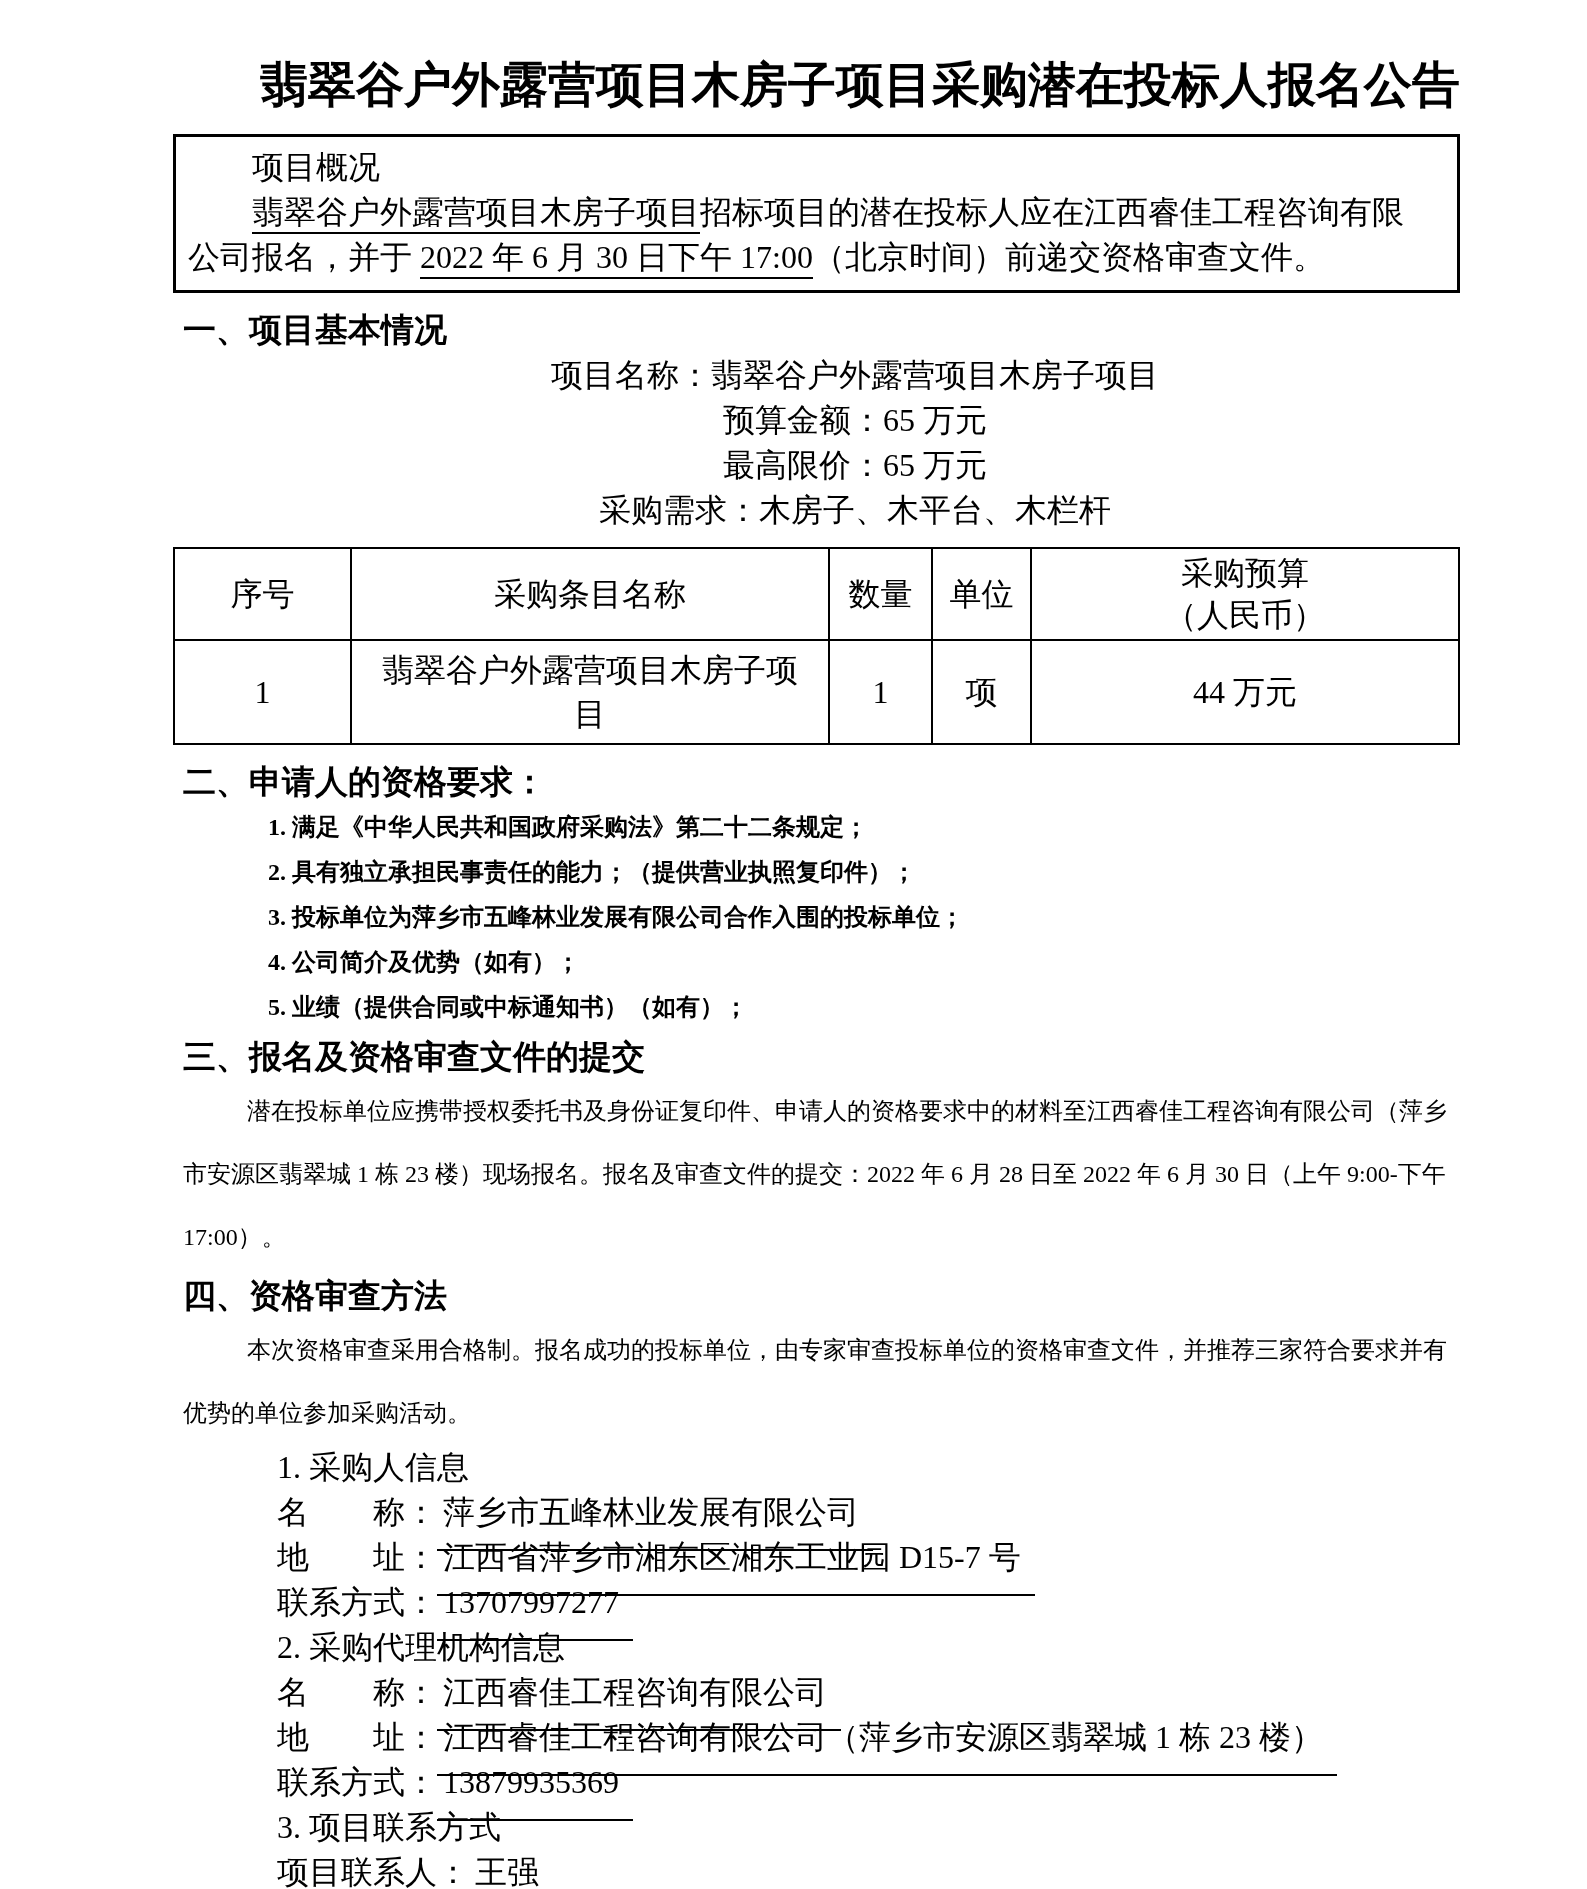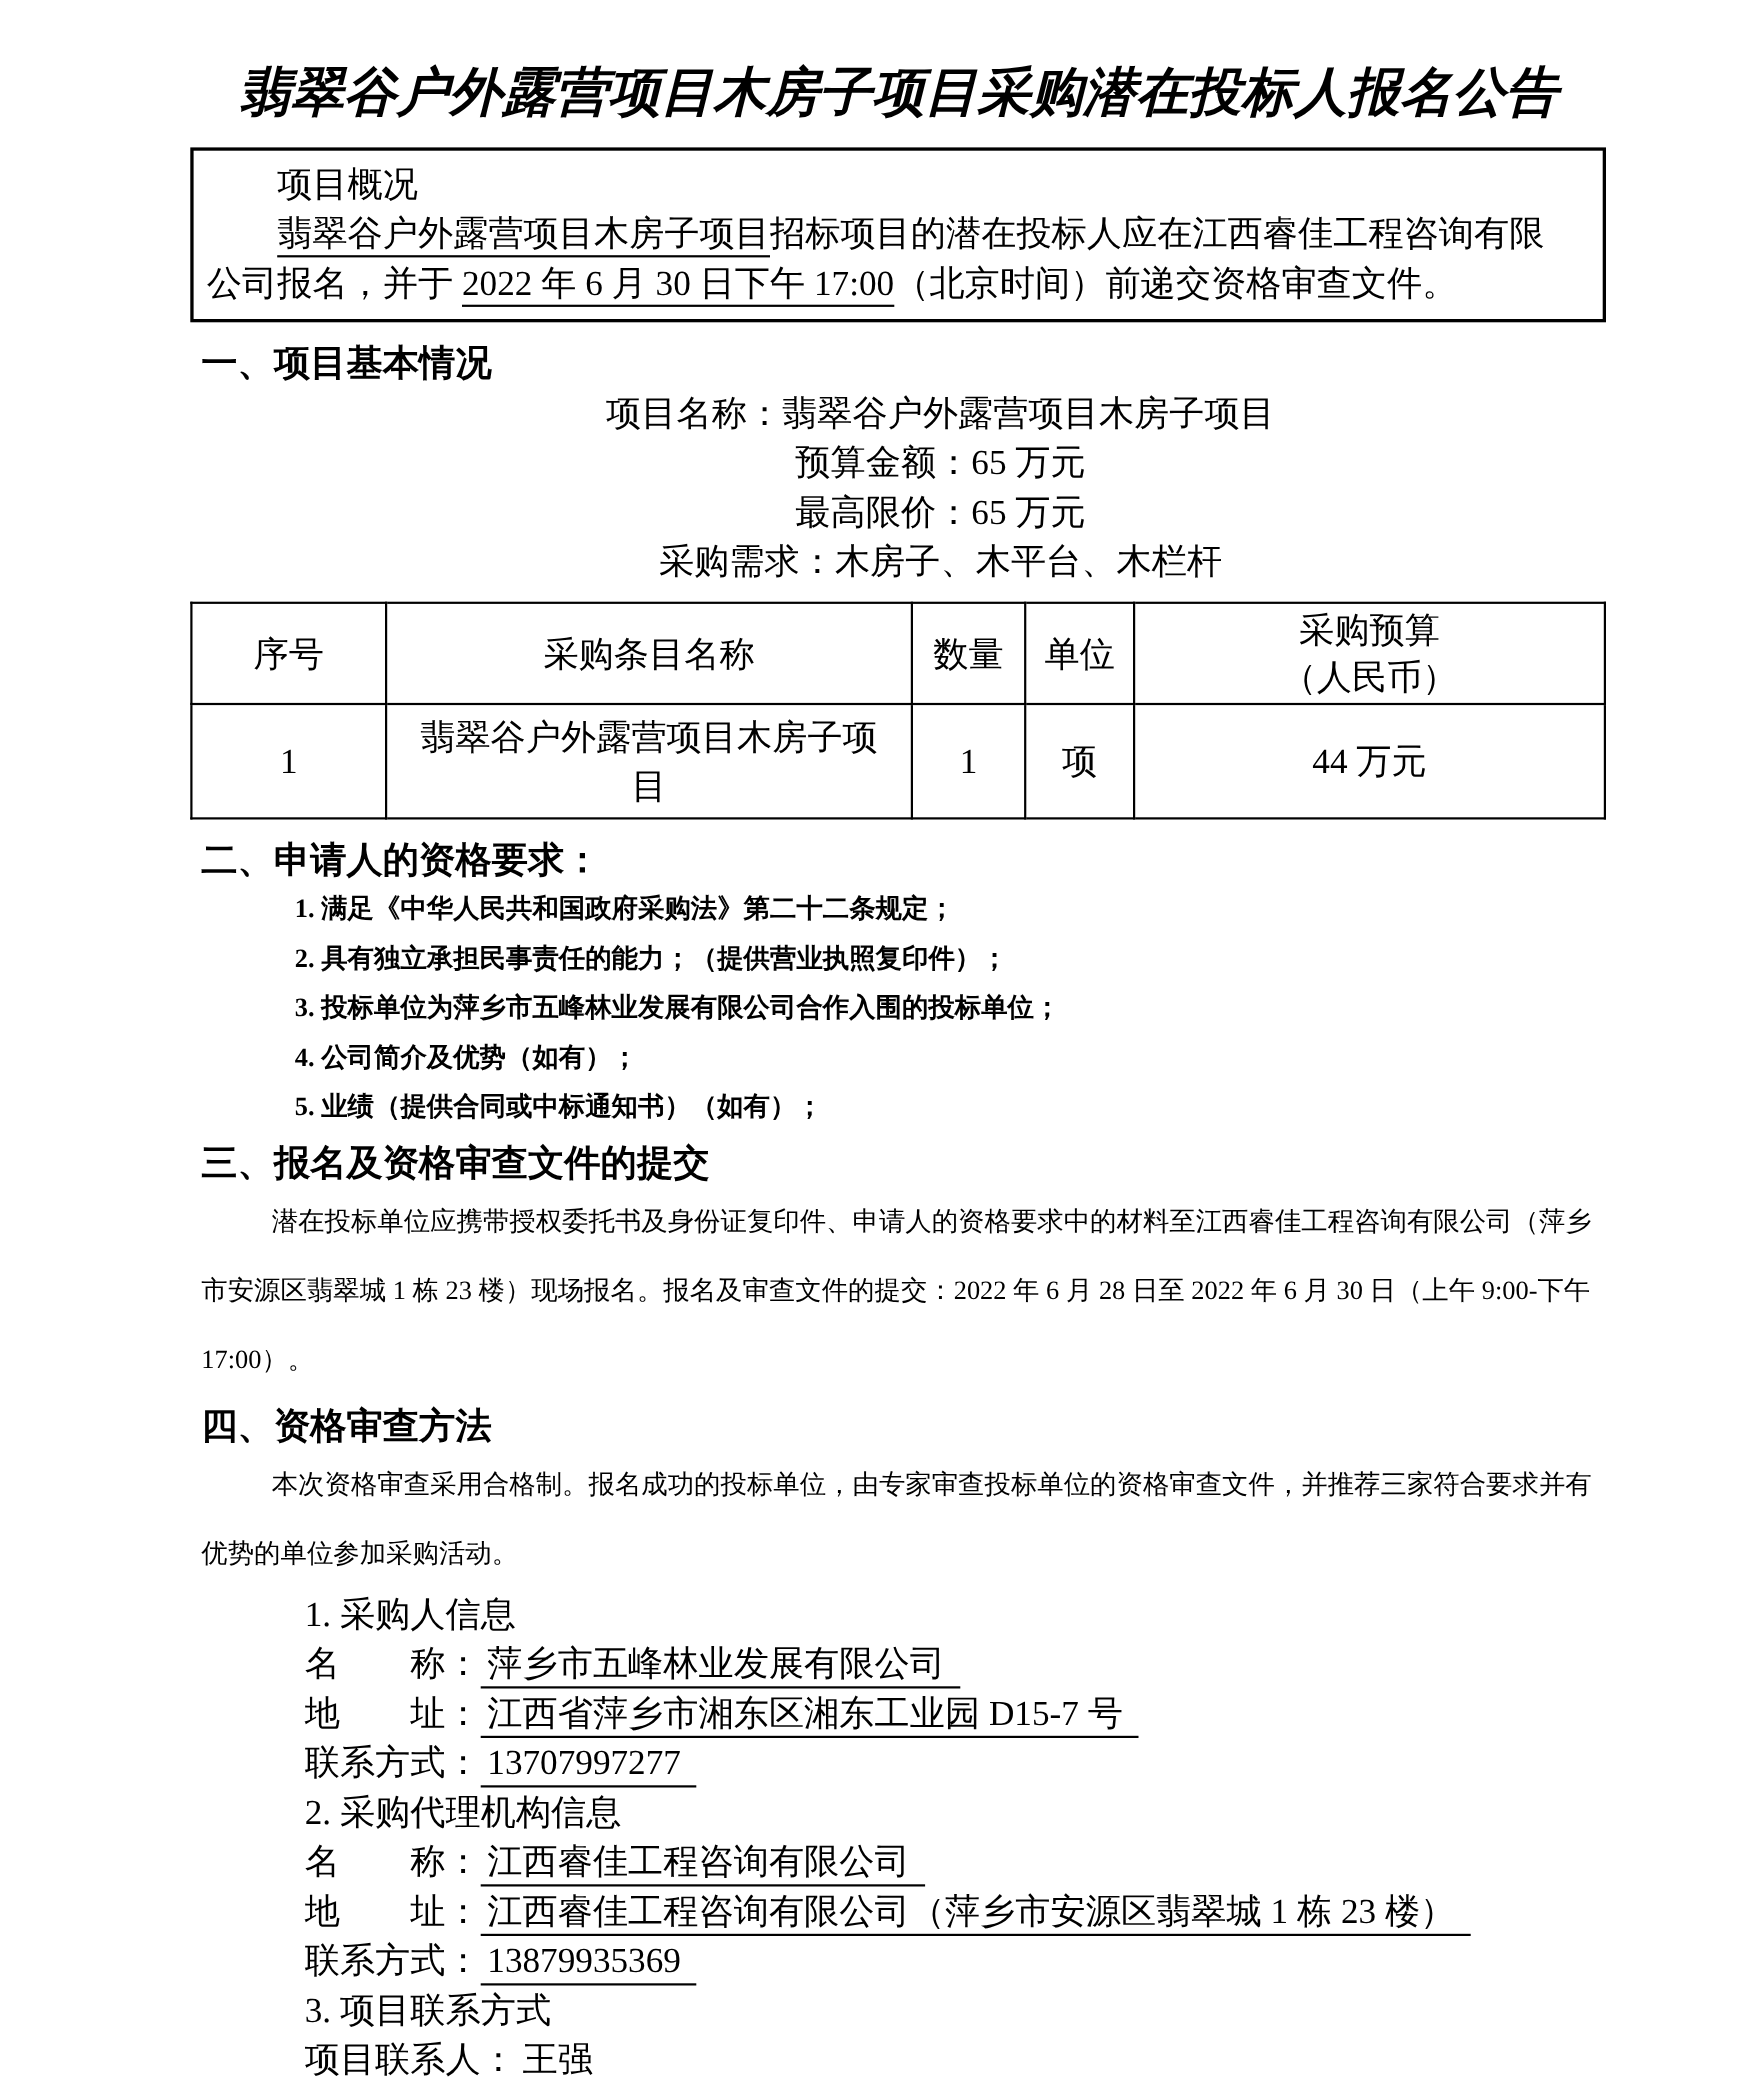--- a/index.html
+++ b/index.html
@@ -2,22 +2,22 @@
 <html lang="zh"><head>
 <meta charset="utf-8">
 <style>
   html,body{margin:0;padding:0;background:#ffffff;}
   body{
     width:1587px;height:1889px;overflow:hidden;color:#000;
     font-family:"Liberation Serif","DejaVu Serif",serif;
   }
   .page{padding:56px 127px 0 173px;}
   .title{
-    font-size:48px;line-height:58px;font-weight:bold;text-align:center;
-    margin:0;font-family:"Liberation Serif","DejaVu Serif",serif;font-style:italic;
+    font-size:48px;line-height:58px;font-weight:bold;text-align:right;
+    margin:0;font-family:"Liberation Serif","DejaVu Serif",serif;
   }
   .overview-box{
     margin-top:20px;border:3px solid #000;
     padding:8px 40px 10px 12px;
   }
   .box-line{font-size:32px;line-height:45px;margin:0;text-indent:64px;}
   .useg{border-bottom:2px solid #000;padding-bottom:2px;}
   .h2{
     font-family:"Liberation Sans","DejaVu Sans",sans-serif;
     font-weight:bold;font-size:33px;line-height:46px;margin:4px 0 0 10px;
@@ -33,21 +33,21 @@
   }
   table.ptable th,table.ptable td{
     border:2.5px solid #000;text-align:center;vertical-align:middle;
     font-weight:normal;font-size:32px;padding:0 16px;
   }
   table.ptable thead th{height:90px;line-height:42px;}
   table.ptable tbody td{height:102px;line-height:44px;}
   .sub{font-size:32px;line-height:45px;margin:0 0 0 104px;}
   .crow{font-size:32px;line-height:45px;margin:0 0 0 104px;}
   .clabel{display:inline-block;}
-  .uv{border-bottom:2px solid #000;padding:0 14px 3px 6px;}
+  .uv{border-bottom:2px solid #000;padding:0 14px 19px 6px;}
 </style>
 </head>
 <body>
 
 <div class="page">
 
   <h1 class="title">翡翠谷户外露营项目木房子项目采购潜在投标人报名公告</h1>
 
   <div class="overview-box">
     <p class="box-line">项目概况</p>

